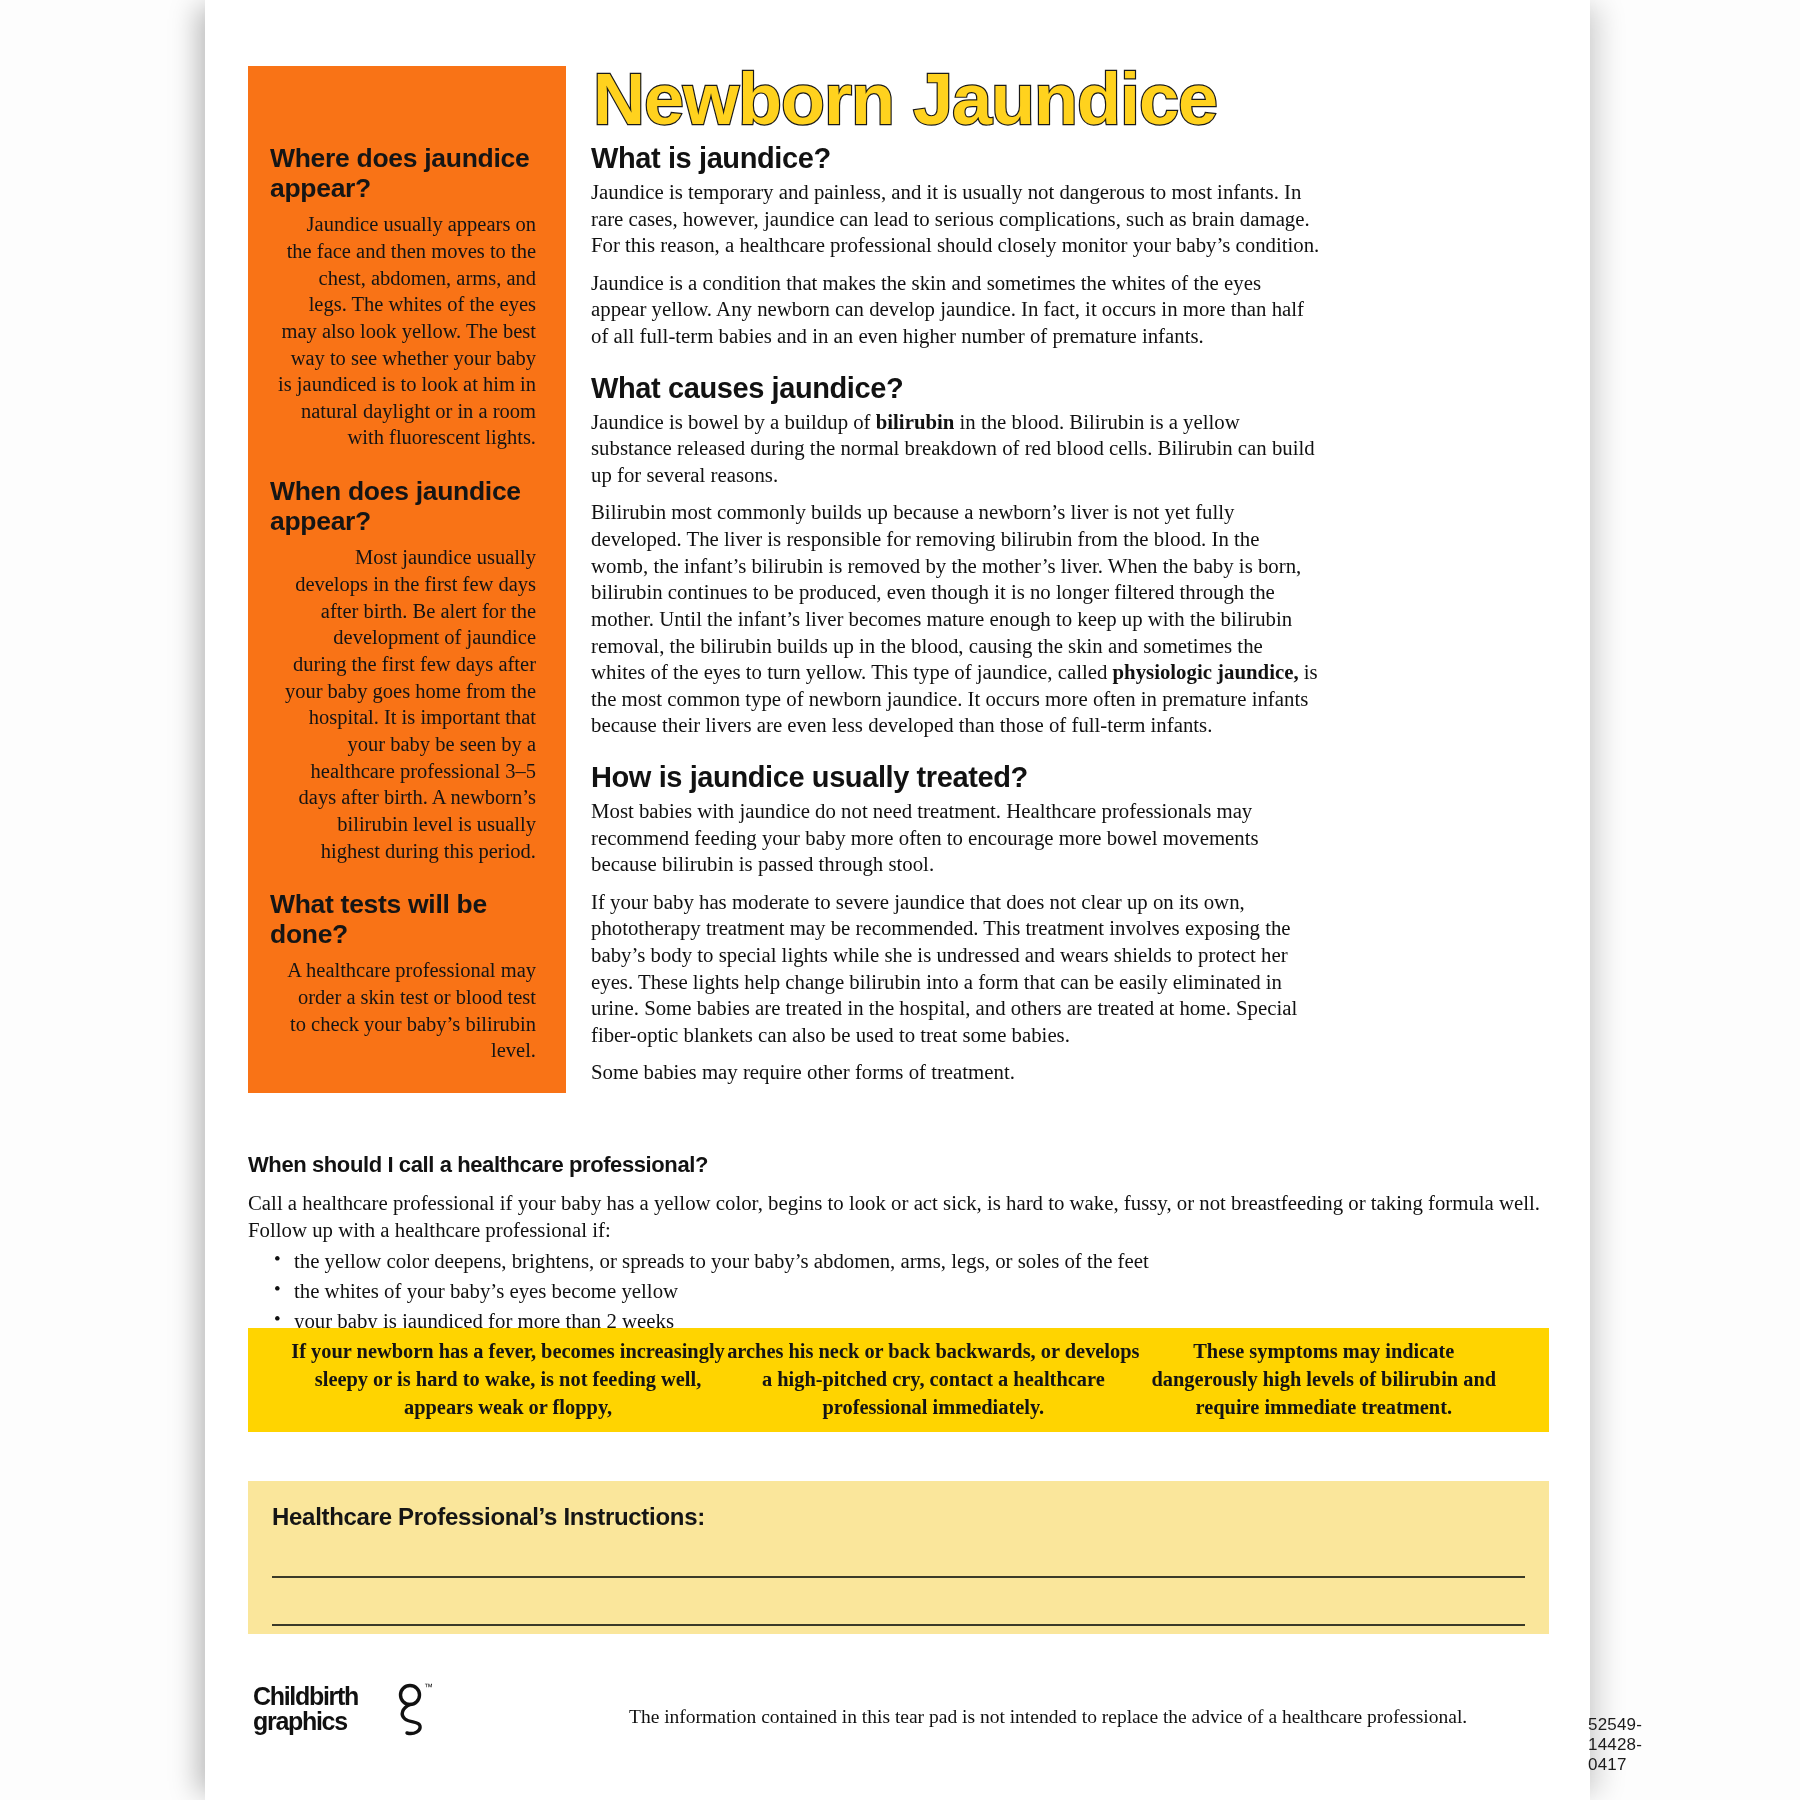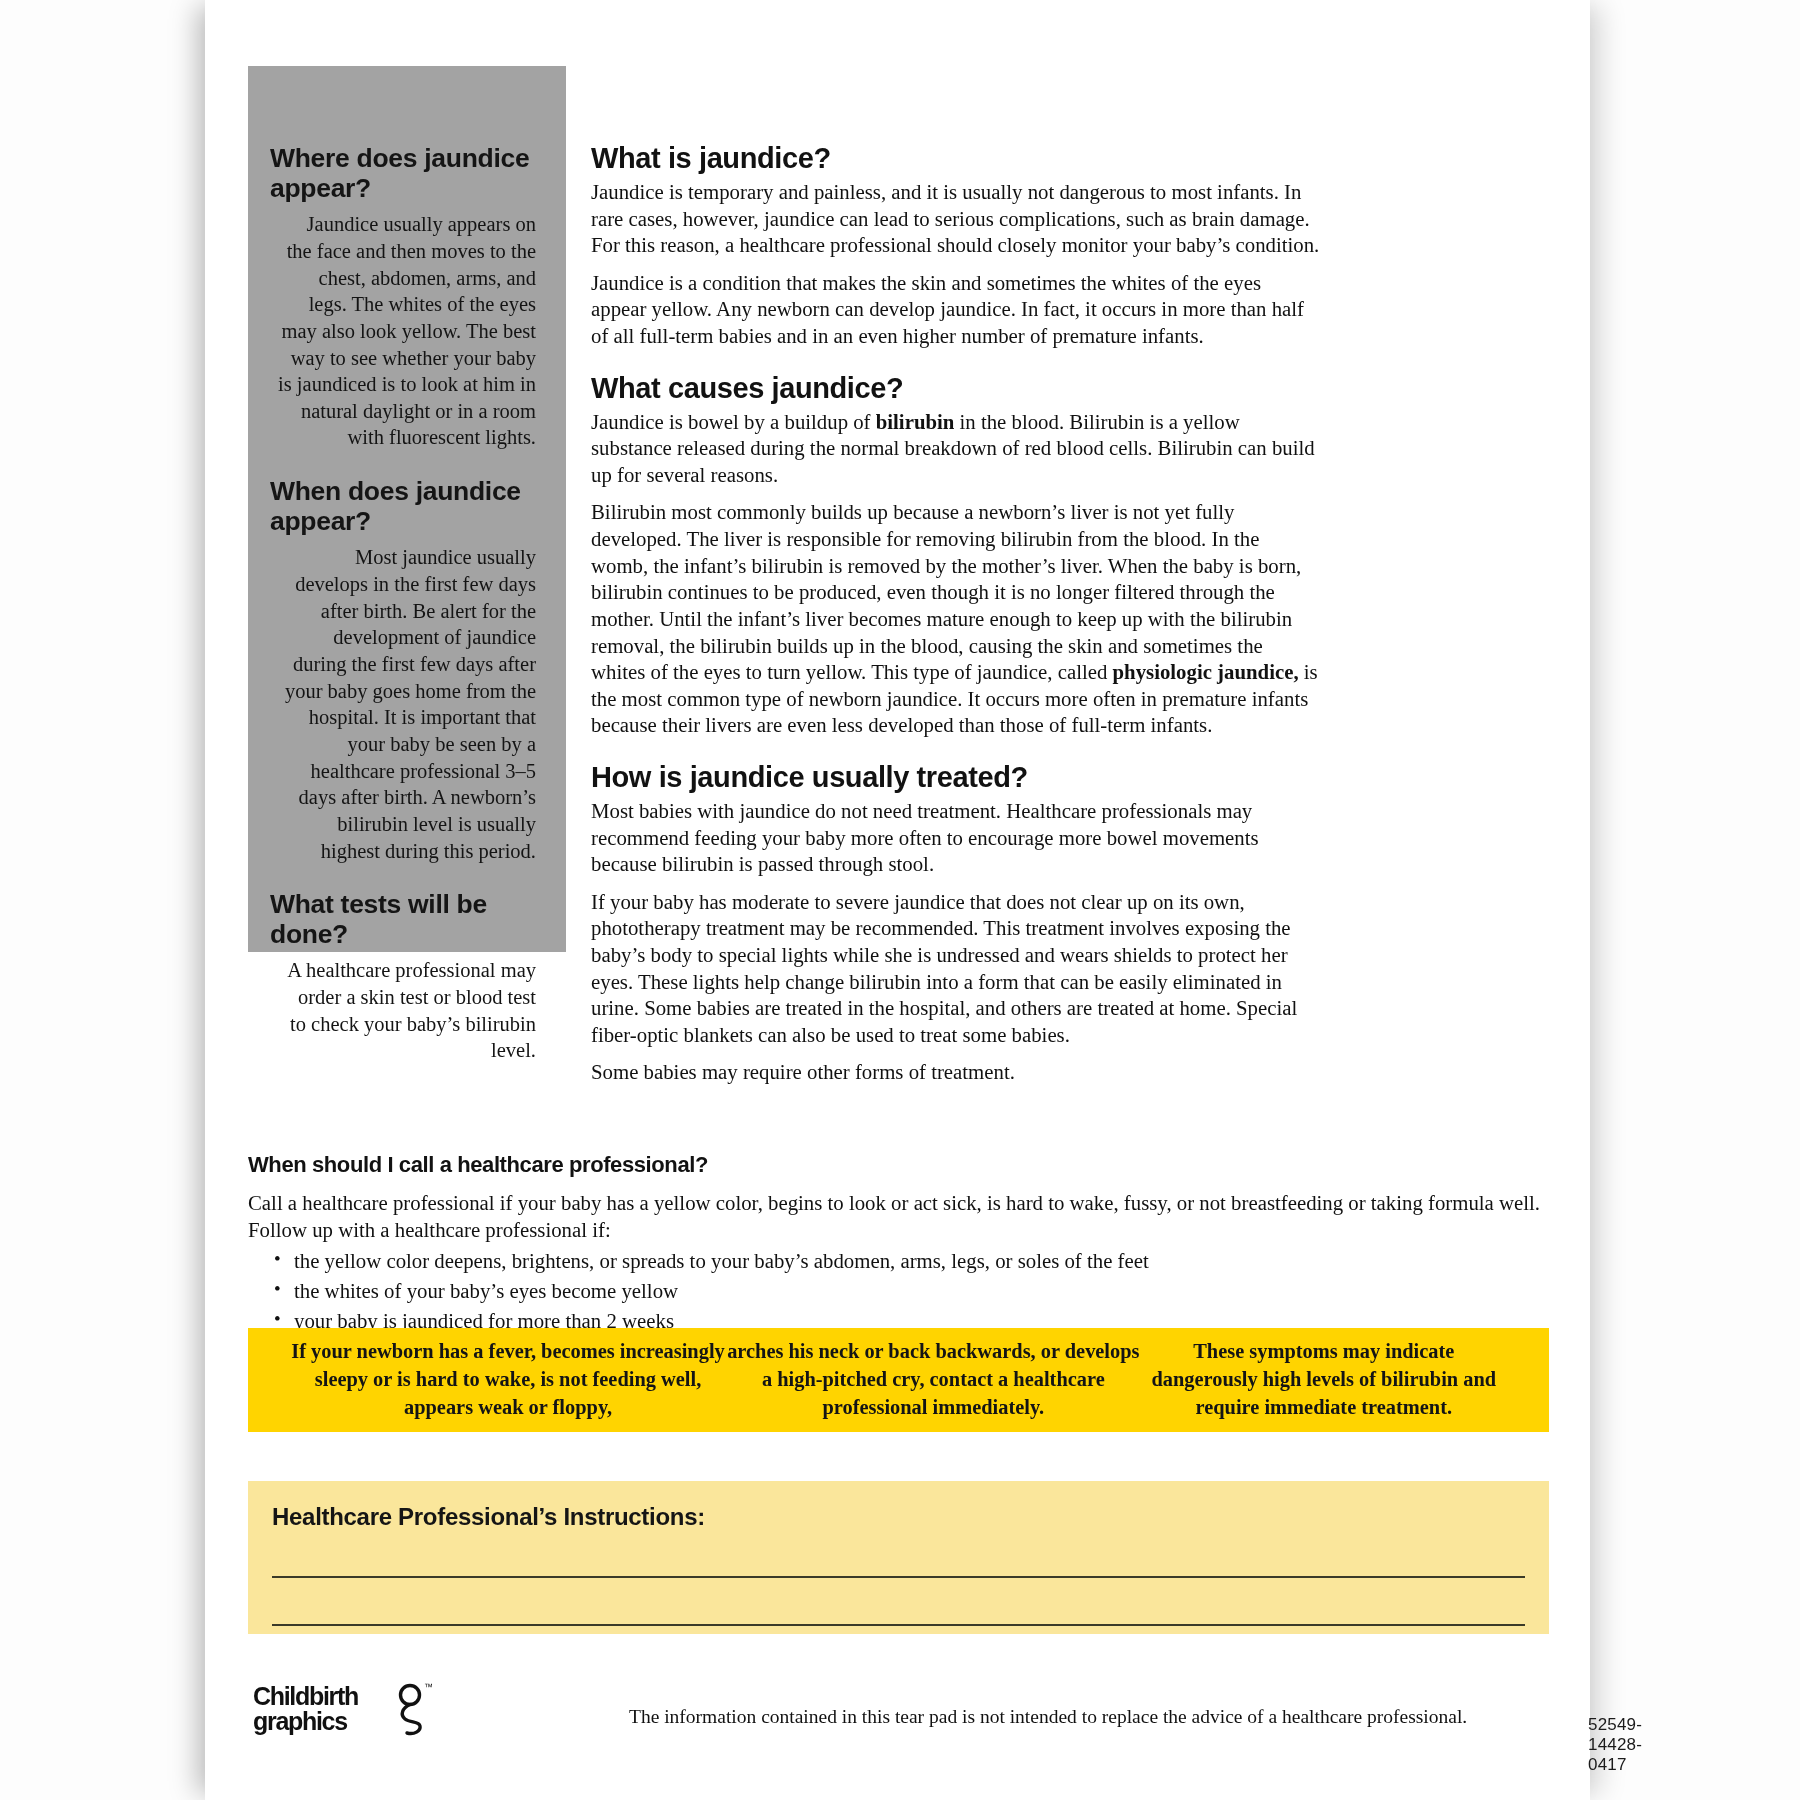--- a/index.html
+++ b/index.html
@@ -45,22 +45,22 @@
     paint-order: stroke fill;
     white-space: nowrap;
   }
 
   
   #sidebar {
     position: absolute;
     left: 43px;
     top: 66px;
     width: 318px;
-    height: 886px;
-    background: #a3a3a3;
+    height: 1027px;
+    background: #f97316;
     box-sizing: border-box;
     padding: 78px 22px 0 22px;
   }
   .side-h {
     font-family: "Liberation Sans", sans-serif;
     font-weight: bold;
     font-size: 26.5px;
     line-height: 1.12;
     color: #151515;
     letter-spacing: -0.3px;
@@ -236,20 +236,21 @@
     letter-spacing: 0.2px;
     color: #1b1b1b;
   }
 </style>
 </head>
 <body>
 
 <div id="stage">
   <div id="sheet">
 
+    <div id="doc-title">Newborn Jaundice</div>
 
     <aside id="sidebar">
       <h2 class="side-h">Where does jaundice appear?</h2>
       <p class="side-p">Jaundice usually appears on the face and then moves to the chest, abdomen, arms, and legs. The whites of the eyes may also look yellow. The best way to see whether your baby is jaundiced is to look at him in natural daylight or in a room with fluorescent lights.</p>
 
       <h2 class="side-h spaced">When does jaundice appear?</h2>
       <p class="side-p">Most jaundice usually develops in the first few days after birth. Be alert for the development of jaundice during the first few days after your baby goes home from the hospital. It is important that your baby be seen by a healthcare professional 3–5 days after birth. A newborn’s bilirubin level is usually highest during this period.</p>
 
       <h2 class="side-h spaced">What tests will be done?</h2>
       <p class="side-p">A healthcare professional may order a skin test or blood test to check your baby’s bilirubin level.</p>

